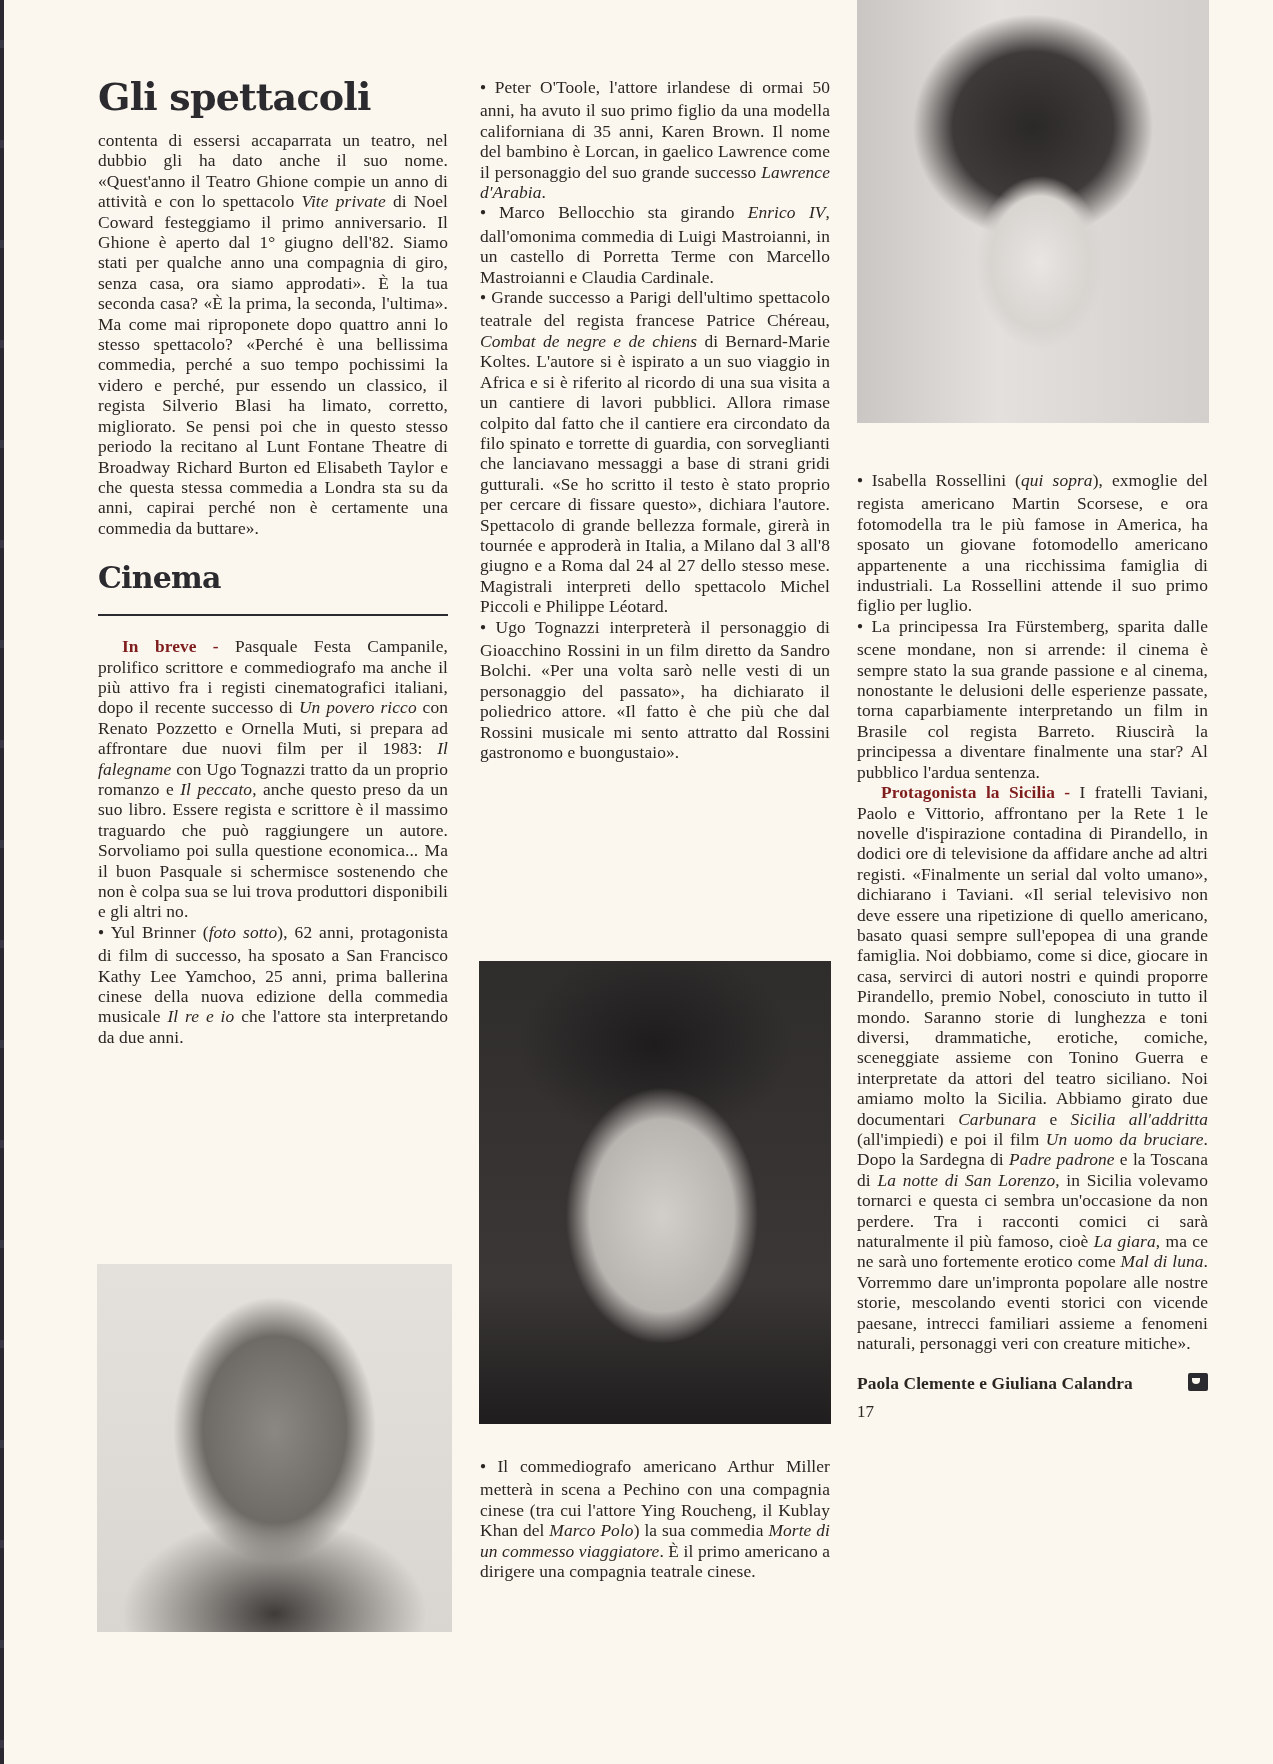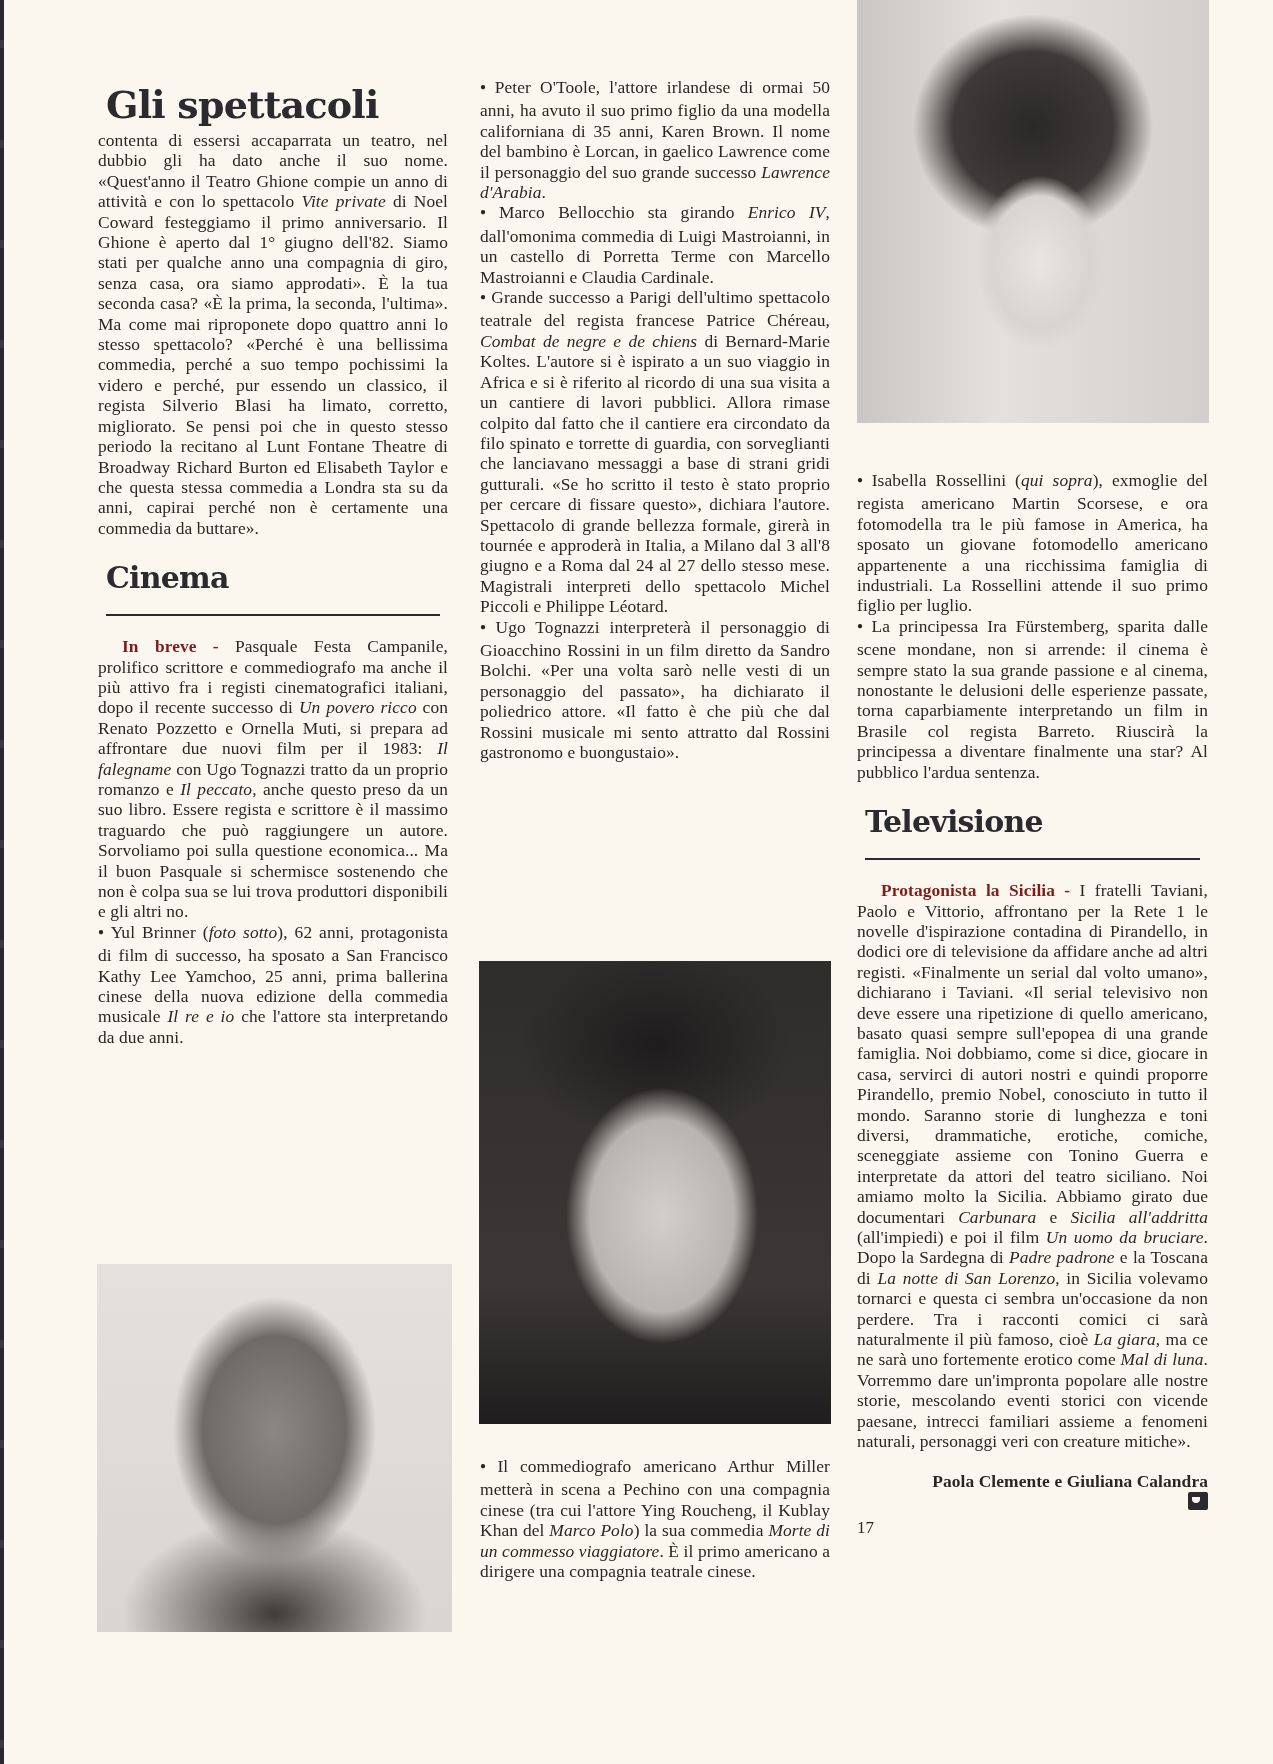--- a/index.html
+++ b/index.html
@@ -13,21 +13,21 @@
     position:absolute; left:0; top:0; width:4px; height:1764px;
     background:repeating-linear-gradient(to bottom,#2a2730 0 40px,#3b3845 40px 48px,#2a2730 48px 100px);
   }
   .col { position:absolute; text-align:justify; font-size:17.4px; line-height:20.4px; letter-spacing:0.1px; }
   .col p { margin:0; }
   .col1 { left:98px; top:130px; width:350px; }
   .col2 { left:480px; top:77px; width:350px; }
   .col3 { left:857px; top:470px; width:351px; }
   .section-title {
     font-family:"DejaVu Serif","Liberation Serif",serif; font-weight:bold;
-    color:#2b2a2e; margin:8px; letter-spacing:-0.8px;
+    color:#2b2a2e; margin:0; letter-spacing:-0.8px;
   }
   .main-title { position:absolute; left:98px; top:74px; font-size:38px; line-height:46px; }
   .h-sec { font-size:30px; line-height:36px; padding-bottom:18px; border-bottom:2.5px solid #2b2a2e; margin-top:22px !important; margin-bottom:20px !important; }
   .lead { text-indent:24px; }
   .lead b { font-weight:bold; color:#7f1d1d; }
   em { font-style:italic; }
   .bullet::before { content:"\25CF"; font-size:10px; position:relative; top:-3px; margin-right:4px; }
   .photo { position:absolute; overflow:hidden; }
   .ph-rossellini { left:857px; top:0; width:352px; height:423px;
     background:radial-gradient(ellipse 90px 120px at 52% 62%,#e8e5e2 0%,#d8d4d0 55%,transparent 72%),
@@ -38,21 +38,21 @@
     background:radial-gradient(ellipse 120px 160px at 52% 55%,#d2cfcb 0%,#b8b4b0 60%,transparent 80%),
                radial-gradient(ellipse 170px 120px at 50% 18%,#1e1c1c 0%,transparent 80%),
                linear-gradient(180deg,#2f2c2c,#3a3736 70%,#1f1d1d);
   }
   .ph-brinner { left:97px; top:1264px; width:355px; height:368px;
     background:radial-gradient(ellipse 130px 170px at 50% 45%,#8b8782 0%,#6e6a66 55%,transparent 78%),
                radial-gradient(ellipse 190px 120px at 50% 95%,#3f3b38 0%,transparent 80%),
                linear-gradient(180deg,#e4e1dc,#d9d6d1);
   }
   .ph-label { position:absolute; left:8px; bottom:6px; font-family:"Liberation Sans",sans-serif; font-size:11px; color:rgba(255,255,255,0.0); }
-  .signature { font-weight:bold; font-size:17.4px; text-align:left; margin-top:20px !important; display:flex; justify-content:space-between; align-items:flex-end;flex-direction:column; }
+  .signature { font-weight:bold; font-size:17.4px; text-align:left; margin-top:20px !important; display:flex; justify-content:space-between; align-items:flex-start; }
   .logo-icon { display:inline-block; width:16px; height:14px; border:2px solid #2b2a2e; border-radius:2px; background:#2b2a2e; position:relative; }
   .logo-icon::after { content:""; position:absolute; left:2px; top:3px; width:8px; height:6px; background:#fbf7ee; border-radius:0 0 6px 6px; }
   .page-number { margin-top:8px !important; font-size:17px; }
 </style>
 </head>
 <body>
 
 <div class="binding"></div>
 
 <h1 class="section-title main-title">Gli spettacoli</h1>
@@ -87,21 +87,20 @@
 </div>
 
 <div class="photo ph-rossellini">
     <span class="ph-label">Isabella Rossellini</span>
   </div>
 
 <div class="col col3">
   <p class="bullet"><span>Isabella Rossellini (</span><em>qui sopra</em><span>), exmoglie del regista americano Martin Scorsese, e ora fotomodella tra le più famose in America, ha sposato un giovane fotomodello americano appartenente a una ricchissima famiglia di industriali. La Rossellini attende il suo primo figlio per luglio.</span></p>
   <p class="bullet">La principessa Ira Fürstemberg, sparita dalle scene mondane, non si arrende: il cinema è sempre stato la sua grande passione e al cinema, nonostante le delusioni delle esperienze passate, torna caparbiamente interpretando un film in Brasile col regista Barreto. Riuscirà la principessa a diventare finalmente una star? Al pubblico l'ardua sentenza.</p>
 
-  <h2 class="section-title h-sec">Televisione</h2>
 
   <p class="lead"><b>Protagonista la Sicilia -</b><span> I fratelli Taviani, Paolo e Vittorio, affrontano per la Rete 1 le novelle d'ispirazione contadina di Pirandello, in dodici ore di televisione da affidare anche ad altri registi. «Finalmente un serial dal volto umano», dichiarano i Taviani. «Il serial televisivo non deve essere una ripetizione di quello americano, basato quasi sempre sull'epopea di una grande famiglia. Noi dobbiamo, come si dice, giocare in casa, servirci di autori nostri e quindi proporre Pirandello, premio Nobel, conosciuto in tutto il mondo. Saranno storie di lunghezza e toni diversi, drammatiche, erotiche, comiche, sceneggiate assieme con Tonino Guerra e interpretate da attori del teatro siciliano. Noi amiamo molto la Sicilia. Abbiamo girato due documentari </span><em>Carbunara</em><span> e </span><em>Sicilia all'addritta</em><span> (all'impiedi) e poi il film </span><em>Un uomo da bruciare</em><span>. Dopo la Sardegna di </span><em>Padre padrone</em><span> e la Toscana di </span><em>La notte di San Lorenzo</em><span>, in Sicilia volevamo tornarci e questa ci sembra un'occasione da non perdere. Tra i racconti comici ci sarà naturalmente il più famoso, cioè </span><em>La giara</em><span>, ma ce ne sarà uno fortemente erotico come </span><em>Mal di luna</em><span>. Vorremmo dare un'impronta popolare alle nostre storie, mescolando eventi storici con vicende paesane, intrecci familiari assieme a fenomeni naturali, personaggi veri con creature mitiche».</span></p>
 
   <p class="signature">
       <span>Paola Clemente e Giuliana Calandra</span>
       <span class="logo-icon"></span>
     </p>
   <p class="page-number">17</p>
 </div>
 

